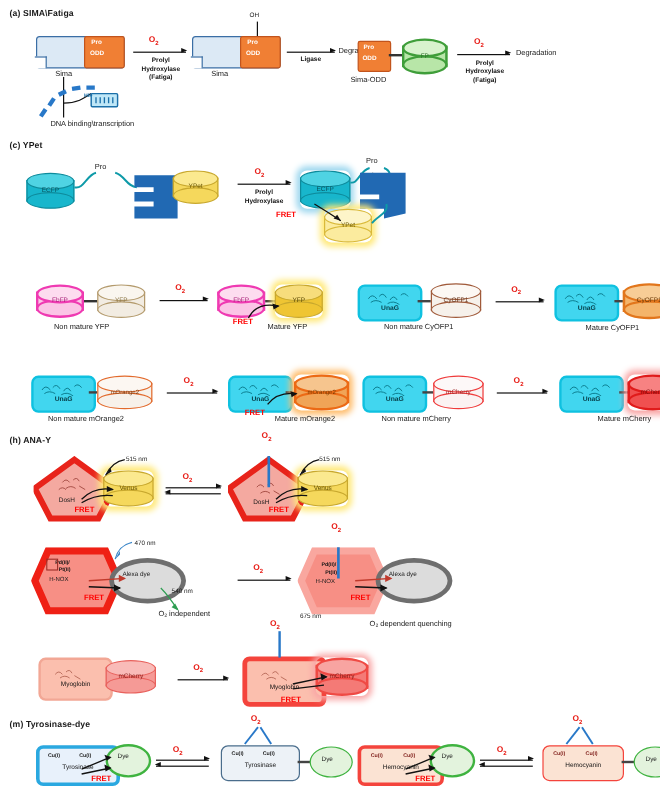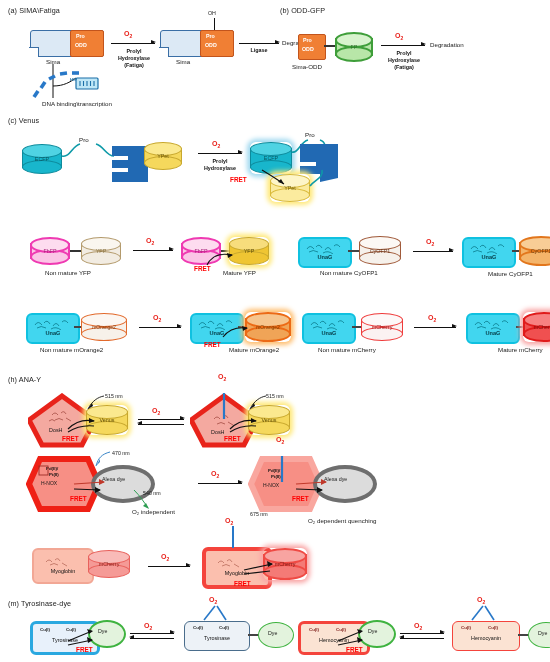--- a/index.html
+++ b/index.html
@@ -3,21 +3,21 @@
 <meta charset="utf-8">
 <style>
   html,body{margin:0;padding:0;}
   body{
     width:550px;height:662px;background:#ffffff;
     font-family:"Liberation Sans",sans-serif;
     color:#111;overflow:hidden;position:relative;
   }
   .panel{position:absolute;}
   .ptitle{
-    font-size:7.2px;font-weight:normal;color:#1a1a1a;
+    font-size:7.2px;font-weight:bold;color:#1a1a1a;
     white-space:nowrap;letter-spacing:.1px;
   }
   .lbl{font-size:6.2px;color:#1a1a1a;white-space:nowrap;position:absolute;}
   .lbl-sm{font-size:5.3px;color:#1a1a1a;white-space:nowrap;position:absolute;}
   .lbl-b{font-weight:bold;}
   .o2{color:#e8201a;font-weight:bold;font-size:7px;white-space:nowrap;position:absolute;}
   .o2 sub{font-size:5px;}
   .fret{color:#ff0000;font-weight:bold;font-size:6.4px;white-space:nowrap;position:absolute;}
   .enz{font-size:5.4px;font-weight:bold;text-align:center;line-height:7.2px;white-space:nowrap;position:absolute;}
 
@@ -103,21 +103,20 @@
       <line x1="74" y1="17" x2="74" y2="22"></line>
     </g>
   </svg>
   <div class="lbl-sm lbl-b" style="left:62px;top:71px;color:#1a6fa8;font-size:4.4px;">HIF</div>
   <div class="lbl" style="left:34px;top:94px;">DNA binding\transcription</div>
 
   <div class="lbl" style="left:274px;top:33px;">Degradation</div>
 </div>
 
 <div class="panel" style="left:280px;top:6px;width:265px;height:75px;">
-  <div class="ptitle">(b) ODD-GFP</div>
 
   <div style="position:absolute;left:18px;top:28px;width:26px;height:24px;background:#f07f34;border:1.3px solid #c2541c;border-radius:2px;"></div>
   <div class="lbl-sm lbl-b" style="left:23px;top:31px;color:#fff;">Pro</div>
   <div class="lbl-sm lbl-b" style="left:22px;top:40px;color:#fff;">ODD</div>
   <div class="thinline" style="left:44px;top:39px;width:12px;height:2.4px;background:#333;"></div>
 
   <div class="cyl" style="left:55px;top:26px;width:38px;height:30px;">
     <div class="body" style="background:#b8e6a8;border-left:2.2px solid #3f9e3a;border-right:2.2px solid #3f9e3a;"></div>
     <div class="bot" style="background:#b8e6a8;border:2.2px solid #3f9e3a;"></div>
     <div class="top" style="background:#d8f3cd;border:2.2px solid #3f9e3a;"></div>
@@ -129,21 +128,21 @@
   <div class="o2" style="left:115px;top:26px;">O<sub>2</sub></div>
   <div class="enz" style="left:100px;top:44px;width:48px;">
     <span>Prolyl</span><br>
     <span>Hydroxylase</span><br>
     <span>(Fatiga)</span>
   </div>
   <div class="lbl" style="left:150px;top:35px;">Degradation</div>
 </div>
 
 <div class="panel" style="left:8px;top:116px;width:420px;height:95px;">
-  <div class="ptitle">(c) Venus</div>
+  <div class="ptitle">(c) YPet</div>
 
   <div class="cyl" style="left:14px;top:28px;width:40px;height:30px;">
     <div class="body" style="background:#18b6cc;border-left:1.4px solid #0e8b9c;border-right:1.4px solid #0e8b9c;"></div>
     <div class="bot" style="background:#18b6cc;border:1.4px solid #0e8b9c;"></div>
     <div class="top" style="background:#4fd3e3;border:1.4px solid #0e8b9c;"></div>
     <div class="txt" style="color:#0a5560;">ECFP</div>
   </div>
 
   <svg width="60" height="30" style="position:absolute;left:52px;top:20px;">
     <path d="M2 20 C 10 22, 12 10, 20 8" stroke="#0e9aa8" stroke-width="1.6" fill="none"></path>
@@ -395,21 +394,21 @@
   <div class="thinline" style="left:236px;top:37px;width:8px;height:2.2px;background:#444;"></div>
   <div class="cyl" style="left:243px;top:23px;width:42px;height:30px;border-radius:6px;box-shadow:0 0 5px 3px #f9a6a6;">
     <div class="body" style="background:#f05050;border-left:2.6px solid #e01b1b;border-right:2.6px solid #e01b1b;"></div>
     <div class="bot" style="background:#f05050;border:2.6px solid #e01b1b;"></div>
     <div class="top" style="background:#f78282;border:2.6px solid #e01b1b;"></div>
     <div class="txt" style="color:#7d0d0d;">mCherry</div>
   </div>
   <div class="lbl" style="left:218px;top:57px;">Mature mCherry</div>
 </div>
 
-<div class="panel" style="left:8px;top:375px;width:290px;height:78px;">
+<div class="panel" style="left:8px;top:362px;width:290px;height:78px;">
   <div class="ptitle">(h) ANA-Y</div>
 
   <svg width="72" height="56" style="position:absolute;left:20px;top:18px;">
     <polygon points="34,3 67,27 54,52 14,52 1,27" fill="#f4a9a0" stroke="#e8231a" stroke-width="5"></polygon>
     <g stroke="#9b4038" stroke-width="0.7" fill="none">
       <path d="M24 22 q3 -4 6 0"></path>
         <path d="M33 20 q3 -3 5 1"></path>
         <path d="M27 27 q4 -3 8 0"></path>
       <path d="M38 25 l5 3"></path>
         <path d="M21 28 q3 -3 6 0"></path>

